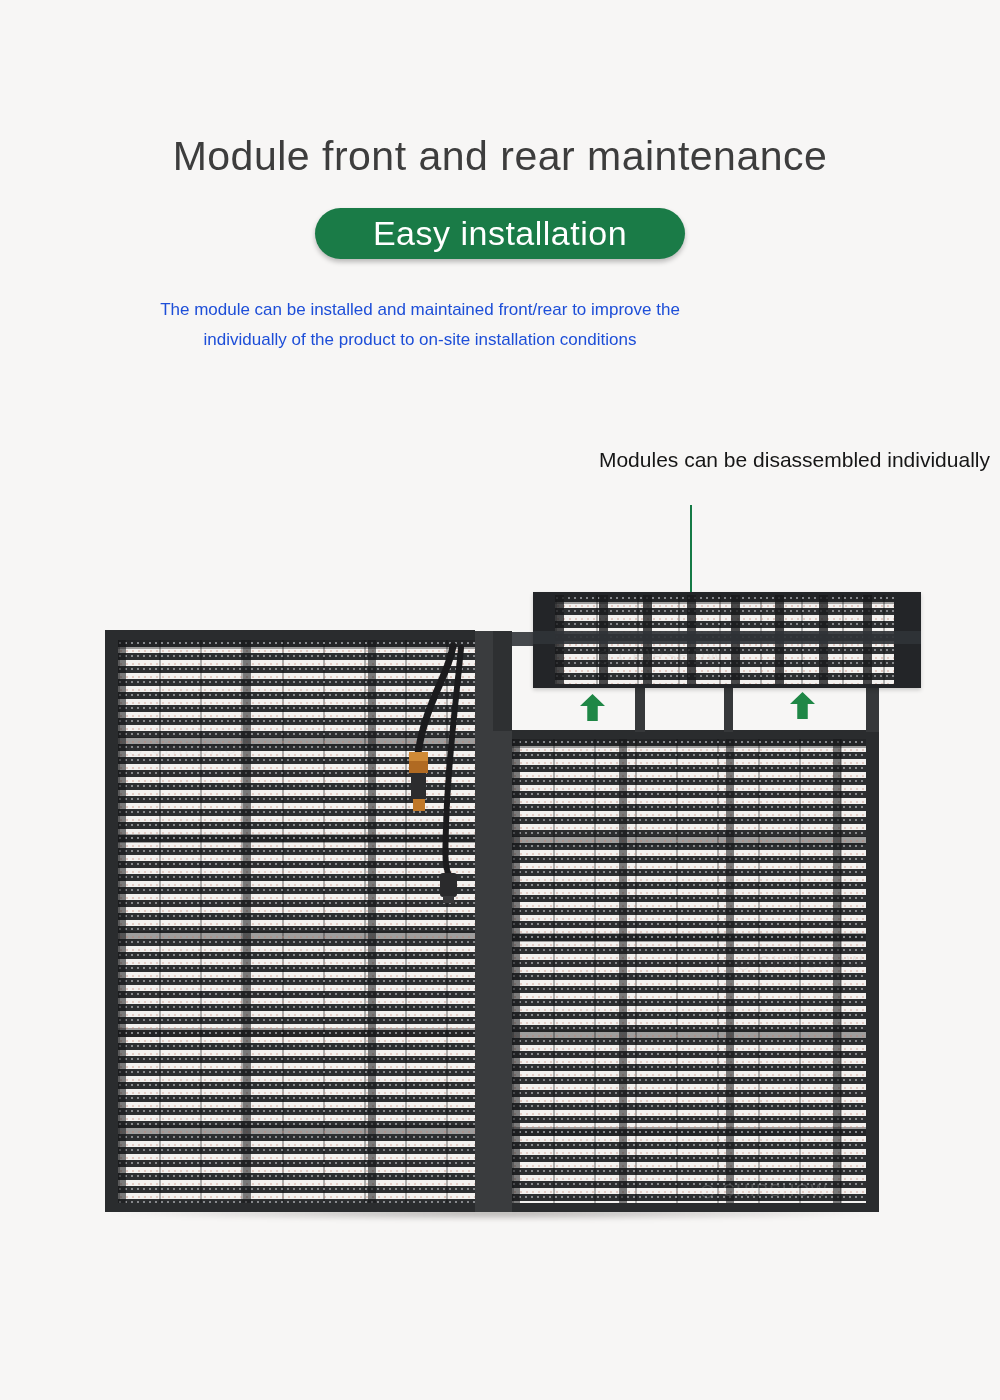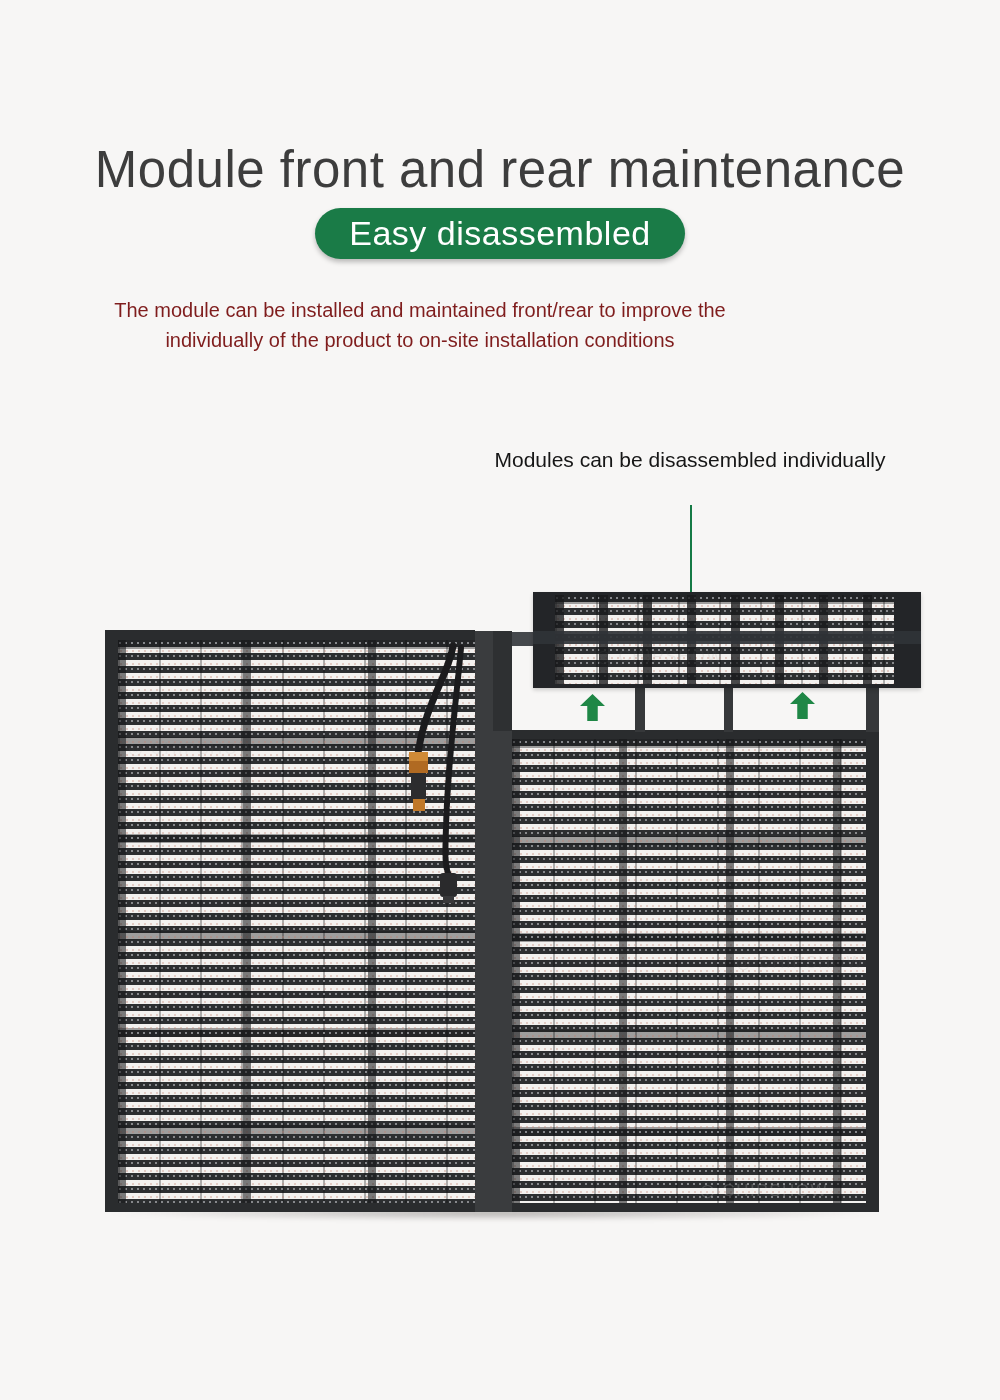--- a/index.html
+++ b/index.html
@@ -4,37 +4,37 @@
 <style>
   html,body{margin:0;padding:0;}
   body{
     width:1000px;height:1400px;position:relative;overflow:hidden;
     background:#f7f6f5;
     font-family:"Liberation Sans", sans-serif;
   }
   
   .page-title{
     position:absolute;top:106px;left:0;width:1000px;
-    text-align:center;font-size:51px;font-weight:400;color:#3d3d3d;
+    text-align:center;font-size:41px;font-weight:400;color:#3d3d3d;
     letter-spacing:0.5px;white-space:nowrap;
   }
   .badge{
     position:absolute;left:315px;top:208px;width:370px;height:51px;
     background:#1a7b47;border-radius:26px;
     display:flex;align-items:center;justify-content:center;
     color:#ffffff;font-size:34px;letter-spacing:0.5px;
     box-shadow:0 3px 5px rgba(0,0,0,0.25);
   }
   .description{
     position:absolute;top:295px;left:0;width:840px;
-    text-align:center;font-size:20px;line-height:30px;color:#7f1d1d;
+    text-align:center;font-size:17px;line-height:30px;color:#1d4ed8;
   }
   .callout{
     position:absolute;top:445px;left:390px;width:600px;
-    text-align:center;font-size:21px;line-height:30px;color:#161616;
+    text-align:right;font-size:21px;line-height:30px;color:#161616;
   }
   .desc-line,.callout-line{display:block;}
 
   
   .pointer-line{
     position:absolute;left:690px;top:505px;width:2px;height:106px;
     background:#157a45;
   }
   .pointer-dot{
     position:absolute;left:682px;top:606px;width:18px;height:18px;
@@ -123,21 +123,21 @@
   .wm.w2{left:736px;top:952px;}
   .wm.w3{left:700px;top:1180px;color:#e8e8e8;opacity:0.18;}
   .wm.w4{left:128px;top:738px;opacity:0.07;}
 </style>
 </head>
 <body>
 
 <h1 class="page-title">Module front and rear maintenance</h1>
 
 <div class="badge">
-  <span>Easy disassembled</span>
+  <span>Easy installation</span>
 </div>
 
 <div class="description">
   <span class="desc-line">The module can be installed and maintained front/rear to improve the</span>
   <span class="desc-line">individually of the product to on-site installation conditions</span>
 </div>
 
 <div class="callout">
   <span class="callout-line">Modules can be disassembled individually</span>
 </div>

